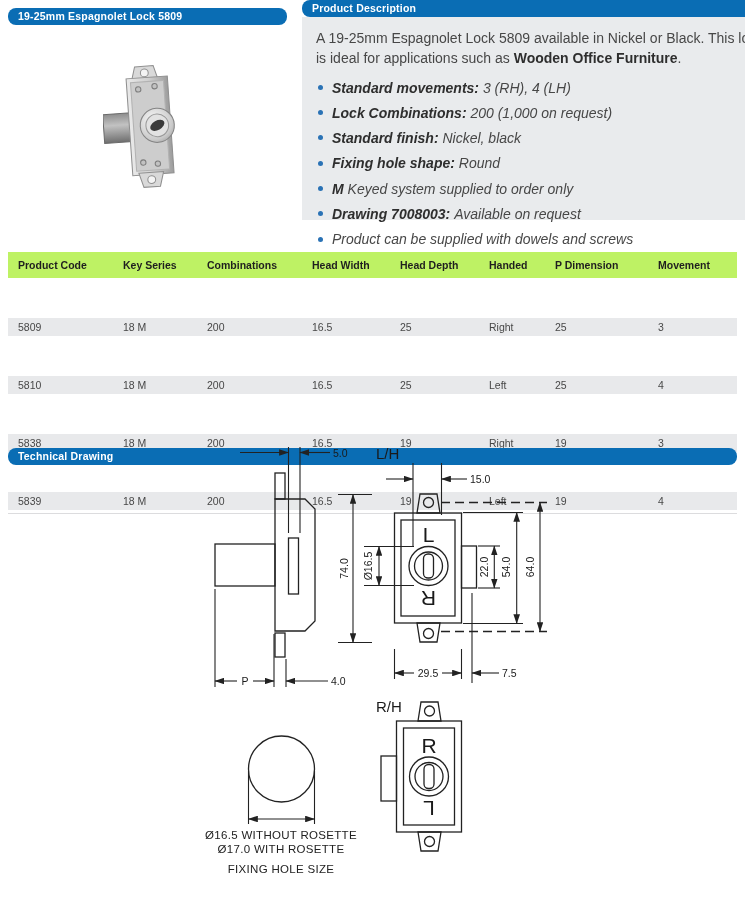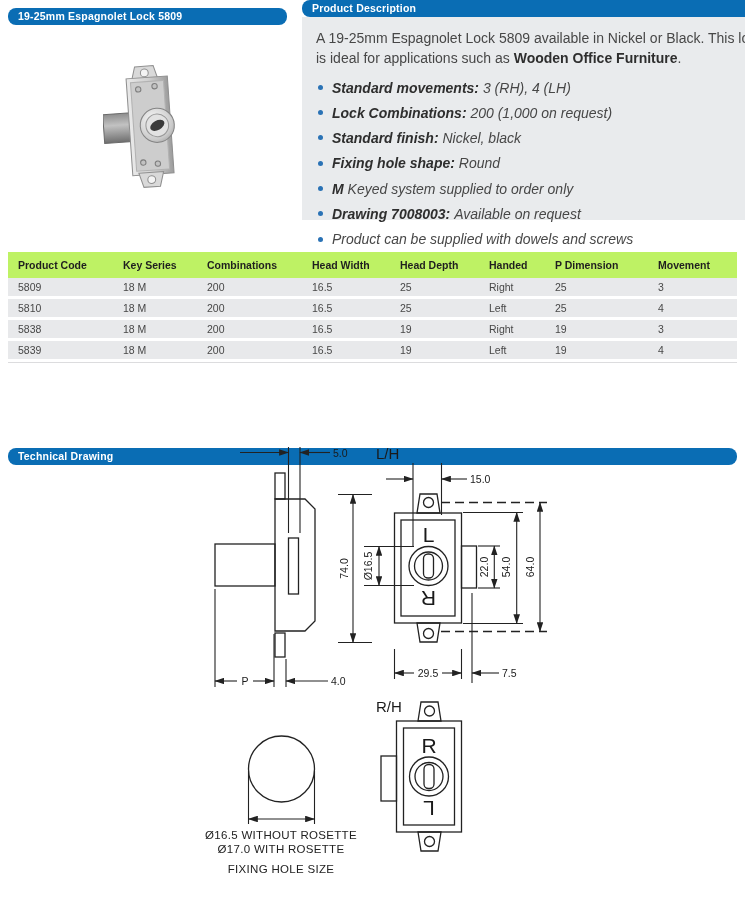--- a/index.html
+++ b/index.html
@@ -18,21 +18,21 @@
   #desc-bullets{list-style:none;margin:9px 0 0 0;padding:0;}
   #desc-bullets li{margin:0 0 5px 0;display:flex;align-items:baseline;font-style:italic;}
   .dot{width:5px;height:5px;border-radius:50%;background:#2a72b5;flex:0 0 auto;margin:0 9px 1px 2px;align-self:center;}
   #desc-bullets b{color:#2e2e2e;white-space:pre;}
   #desc-bullets span.txt{white-space:pre-wrap;}
   a.link{color:#3e86c2;text-decoration:none;}
   
   #options-panel{left:8px;top:252px;width:729px;}
   .t-row{display:grid;grid-template-columns:105px 84px 105px 88px 89px 66px 103px 1fr;padding-left:10px;align-items:center;}
   .t-head{height:26px;background:#bef264;font-size:10.5px;font-weight:bold;color:#1f1f1f;}
-  .t-data{height:18px;margin-bottom:3px;background:#e8e9eb;font-size:10.5px;color:#474747;}
+  .t-data{height:18px;margin-bottom:3px;background:#e8e9eb;font-size:10.5px;color:#474747;margin-top:40px;}
   #options-table{border-bottom:1px solid #dcdcde;}
   
   #technical-panel{left:8px;top:409px;width:729px;margin-top:39px;}
   #drawing{position:absolute;left:8px;top:426px;width:729px;height:465px;}
   
   .ln{stroke:#222;stroke-width:1.3;fill:none;}
   .thin{stroke:#222;stroke-width:1.1;fill:none;}
   .dash{stroke:#222;stroke-width:1.3;fill:none;stroke-dasharray:9 5;}
   .dimtxt{font-size:10.5px;fill:#1a1a1a;}
   .viewlbl{font-size:15px;fill:#1a1a1a;}

